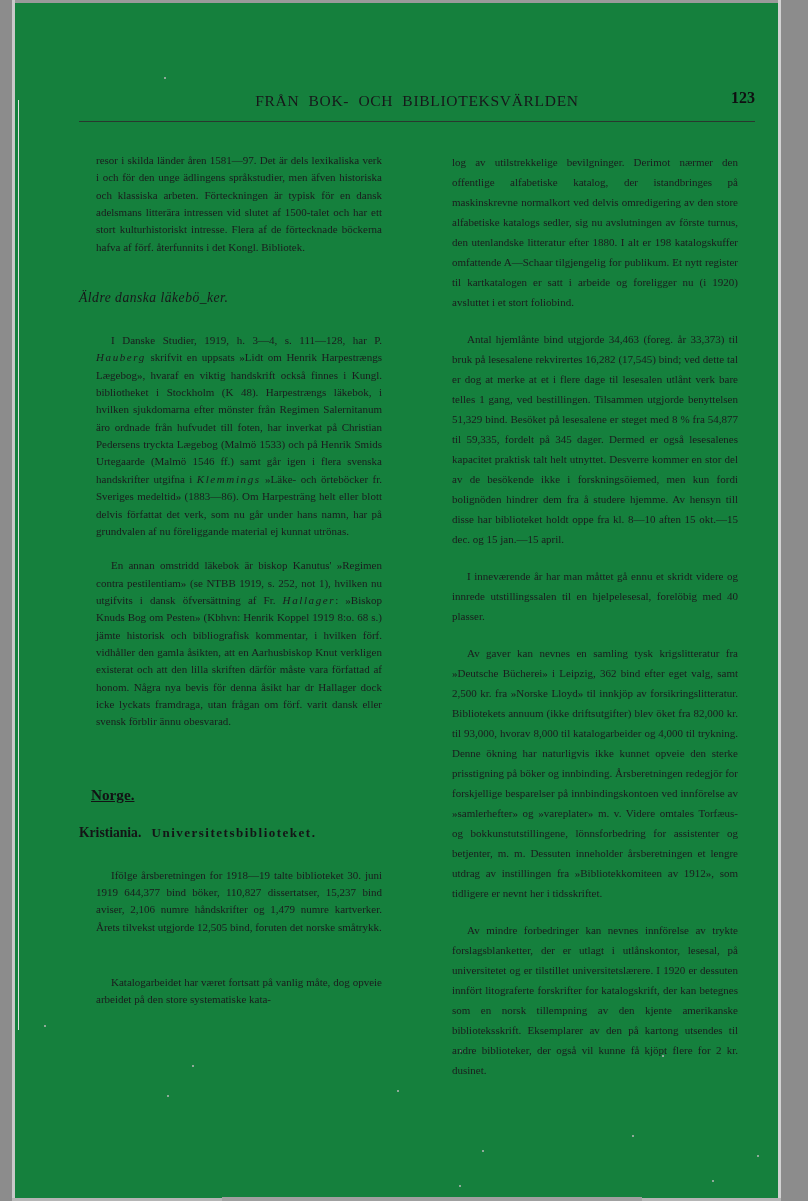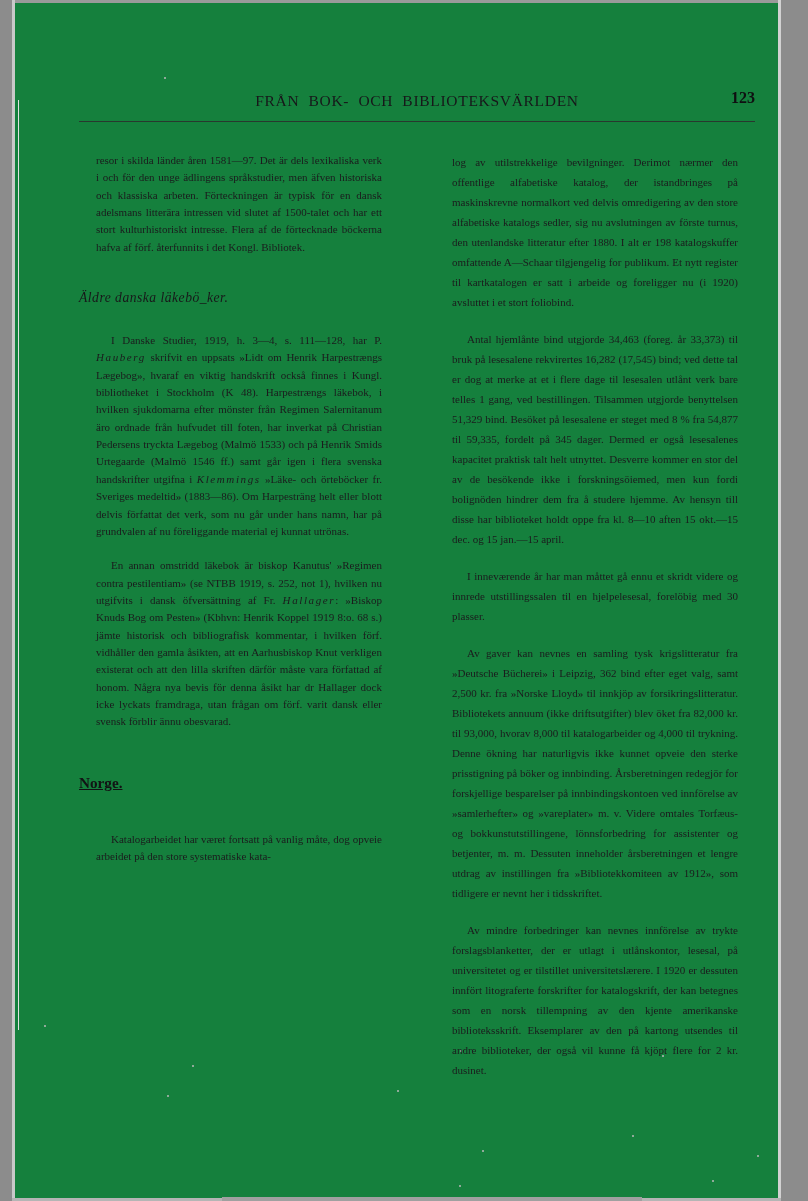--- a/index.html
+++ b/index.html
@@ -125,21 +125,21 @@
   h3.sec {
     margin: 0;
     font-size: 13.6px;
     font-style: italic;
     font-weight: normal;
     color: #18181a;
     letter-spacing: 0.5px;
     font-family: Liberation Serif, serif;
   }
   h2.country {
-    margin: 0;
+    margin: 12px;
     font-size: 15.2px;
     font-weight: bold;
     color: #121214;
     text-decoration: underline;
   }
   h3.city {
     margin: 0;
     font-size: 13.6px;
     font-weight: bold;
     color: #141416;
@@ -202,37 +202,39 @@
         <p class="tx ind"><span>I </span><span class="it">Danske Studier</span><span>, 1919, h. 3—4, s. 111—128, har P. </span><span class="sp">Hauberg</span><span> skrifvit en uppsats »Lidt om Henrik Harpestrængs Lægebog», hvaraf en viktig handskrift också finnes i Kungl. bibliotheket i Stockholm (K 48). Harpestrængs läkebok, i hvilken sjukdomarna efter mönster från Regimen Salernitanum äro ordnade från hufvudet till foten, har inverkat på Christian Pedersens tryckta Lægebog (Malmö 1533) och på Henrik Smids Urtegaarde (Malmö 1546 ff.) samt går igen i flera svenska handskrifter utgifna i </span><span class="sp">Klemmings</span><span> »Läke- och örteböcker fr. Sveriges medeltid» (1883—86). Om Harpesträng helt eller blott delvis författat det verk, som nu går under hans namn, har på grundvalen af nu föreliggande material ej kunnat utrönas.</span></p>
 
         <p class="tx ind"><span>En annan omstridd läkebok är biskop Kanutus' »Regimen contra pestilentiam» (se </span><span class="it">NTBB</span><span> 1919, s. 252, not 1), hvilken nu utgifvits i dansk öfversättning af Fr. </span><span class="sp">Hallager</span><span>: »Biskop Knuds Bog om Pesten» (Kbhvn: Henrik Koppel 1919 8:o. 68 s.) jämte historisk och bibliografisk kommentar, i hvilken förf. vidhåller den gamla åsikten, att en Aarhusbiskop Knut verkligen existerat och att den lilla skriften därför måste vara författad af honom. Några nya bevis för denna åsikt har dr Hallager dock icke lyckats framdraga, utan frågan om förf. varit dansk eller svensk förblir ännu obesvarad.</span></p>
 
         <div class="gap-lg"></div>
 
         <h2 class="country">Norge.</h2>
 
         <div class="gap-sm"></div>
 
+        <h3 class="city"><span>Kristiania.</span><span>&nbsp;&nbsp;&nbsp;</span><span class="inst">Universitetsbiblioteket.</span></h3>
 
         <div class="gap-sm"></div>
 
+        <p class="tx ind">Ifölge årsberetningen for 1918—19 talte biblioteket 30. juni 1919 644,377 bind böker, 110,827 dissertatser, 15,237 bind aviser, 2,106 numre håndskrifter og 1,479 numre kartverker. Årets tilvekst utgjorde 12,505 bind, foruten det norske småtrykk.</p>
 
         <div style="height:4px"></div>
 
         <p class="tx ind">Katalogarbeidet har været fortsatt på vanlig måte, dog opveie arbeidet på den store systematiske kata-</p>
 
       </div>
 
       <div class="col col-right">
 
         <p class="tx noind">log av utilstrekkelige bevilgninger. Derimot nærmer den offentlige alfabetiske katalog, der istandbringes på maskinskrevne normalkort ved delvis omredigering av den store alfabetiske katalogs sedler, sig nu avslutningen av förste turnus, den utenlandske litteratur efter 1880. I alt er 198 katalogskuffer omfattende A—Schaar tilgjengelig for publikum. Et nytt register til kartkatalogen er satt i arbeide og foreligger nu (i 1920) avsluttet i et stort foliobind.</p>
 
         <p class="tx ind">Antal hjemlånte bind utgjorde 34,463 (foreg. år 33,373) til bruk på lesesalene rekvirertes 16,282 (17,545) bind; ved dette tal er dog at merke at et i flere dage til lesesalen utlånt verk bare telles 1 gang, ved bestillingen. Tilsammen utgjorde benyttelsen 51,329 bind. Besöket på lesesalene er steget med 8 %  fra 54,877 til 59,335, fordelt på 345 dager. Dermed er også lesesalenes kapacitet praktisk talt helt utnyttet. Desverre kommer en stor del av de besökende ikke i forskningsöiemed, men kun fordi bolignöden hindrer dem fra å studere hjemme. Av hensyn till disse har biblioteket holdt oppe fra kl. 8—10 aften 15 okt.—15 dec. og 15 jan.—15 april.</p>
 
-        <p class="tx ind">I inneværende år har man måttet gå ennu et skridt videre og innrede utstillingssalen til en hjelpelesesal, forelöbig med 30 plasser.</p>
+        <p class="tx ind">I inneværende år har man måttet gå ennu et skridt videre og innrede utstillingssalen til en hjelpelesesal, forelöbig med 40 plasser.</p>
 
         <p class="tx ind">Av gaver kan nevnes en samling tysk krigslitteratur fra »Deutsche Bücherei» i Leipzig, 362 bind efter eget valg, samt 2,500 kr. fra »Norske Lloyd» til innkjöp av forsikringslitteratur. Bibliotekets annuum (ikke driftsutgifter) blev öket fra 82,000 kr. til 93,000, hvorav 8,000 til katalogarbeider og 4,000 til trykning. Denne ökning har naturligvis ikke kunnet opveie den sterke prisstigning på böker og innbinding. Årsberetningen redegjör for forskjellige besparelser på innbindingskontoen ved innförelse av »samlerhefter» og »vareplater» m. v. Videre omtales Torfæus- og bokkunstutstillingene, lönnsforbedring for assistenter og betjenter, m. m. Dessuten inneholder årsberetningen et lengre utdrag av instillingen fra »Bibliotekkomiteen av 1912», som tidligere er nevnt her i tidsskriftet.</p>
 
         <p class="tx ind">Av mindre forbedringer kan nevnes innförelse av trykte forslagsblanketter, der er utlagt i utlånskontor, lesesal, på universitetet og er tilstillet universitetslærere. I 1920 er dessuten innfört litograferte forskrifter for katalogskrift, der kan betegnes som en norsk tillempning av den kjente amerikanske biblioteksskrift. Eksemplarer av den på kartong utsendes til andre biblioteker, der også vil kunne få kjöpt flere for 2 kr. dusinet.</p>
 
 
       </div>
 
     </div>
   </div>

